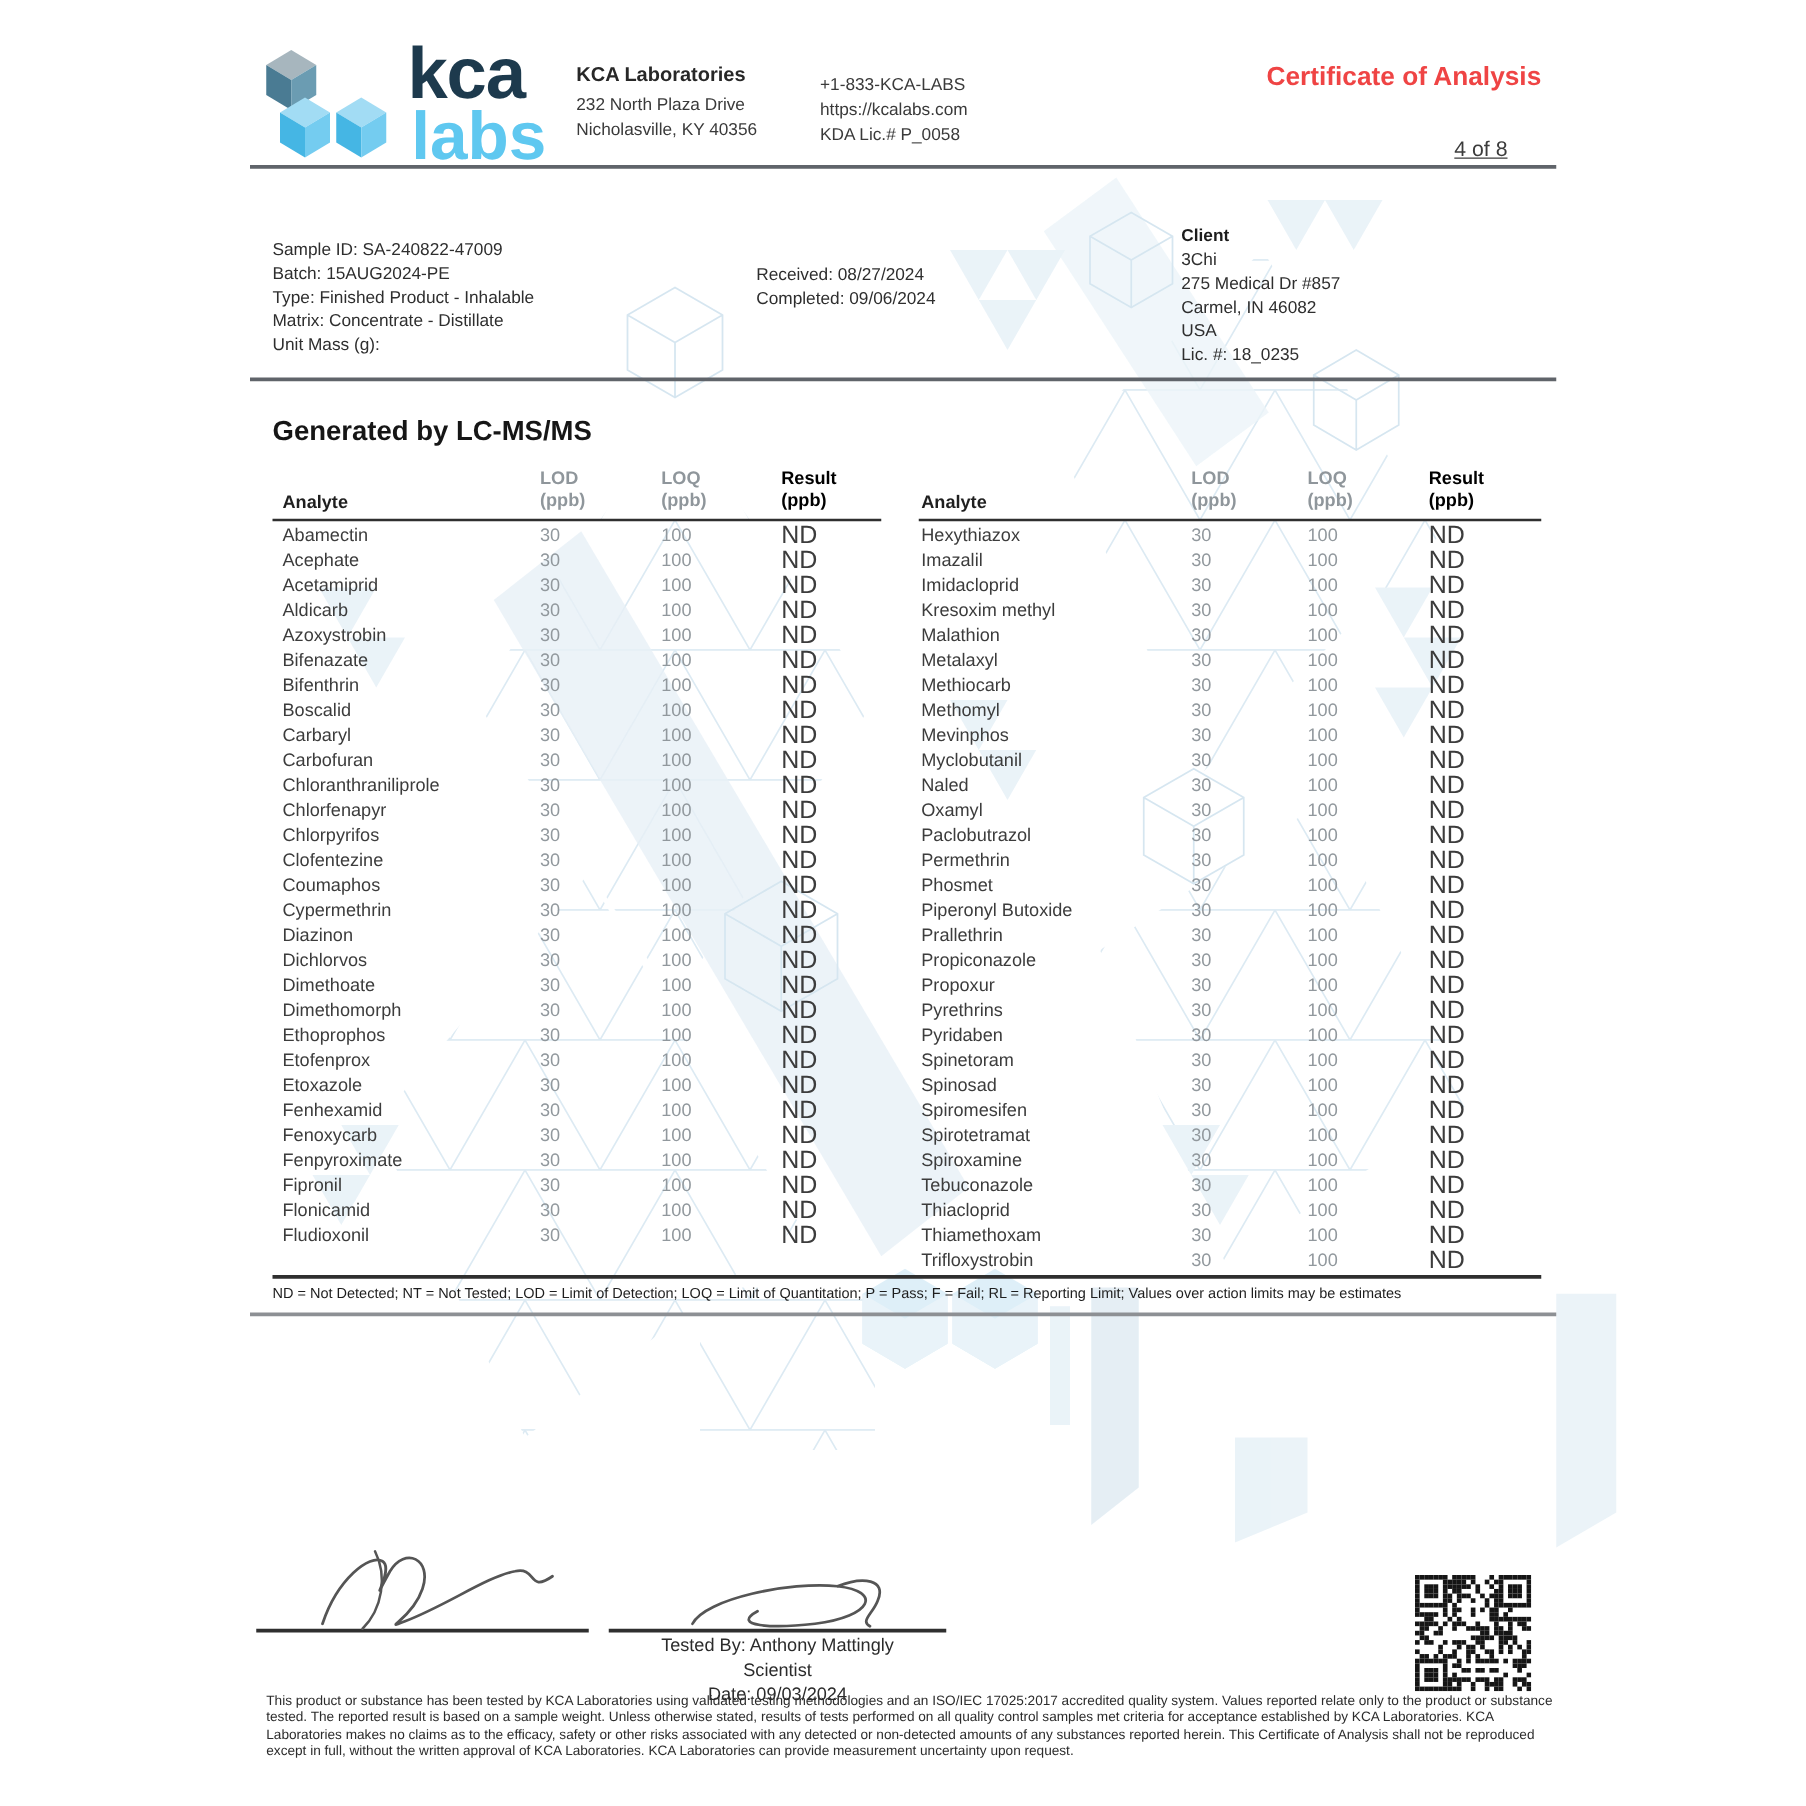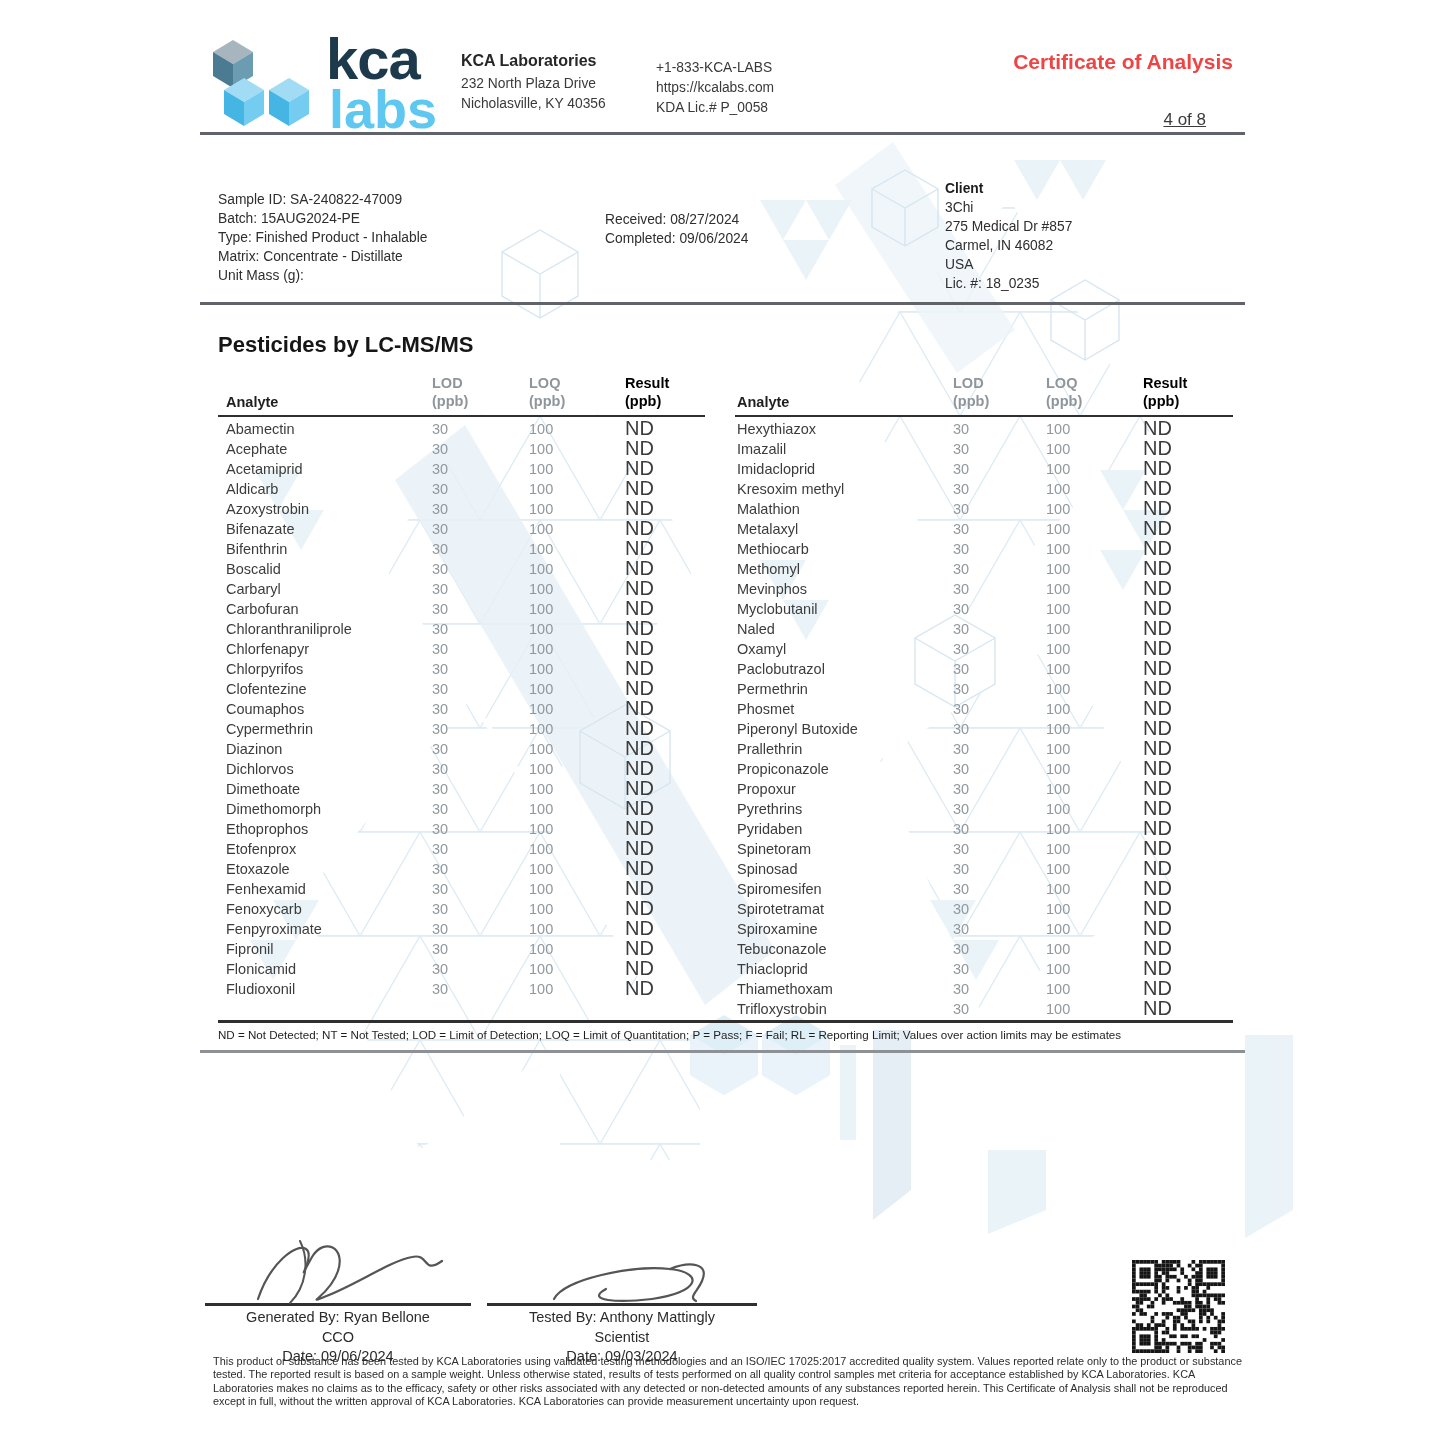--- a/index.html
+++ b/index.html
@@ -169,21 +169,21 @@
 
     <div class="info-line client-label" style="left:945px;top:181px">Client</div>
     <div class="info-line" style="left:945px;top:200px">3Chi</div>
     <div class="info-line" style="left:945px;top:219px">275 Medical Dr #857</div>
     <div class="info-line" style="left:945px;top:238px">Carmel, IN 46082</div>
     <div class="info-line" style="left:945px;top:257px">USA</div>
     <div class="info-line" style="left:945px;top:276px">Lic. #: 18_0235</div>
 
     <div class="rule" style="left:200px;top:302px;width:1045px;height:2.5px"></div>
 
-    <div class="sec-title">Pesticides by LC-MS/MS</div>
+    <div class="sec-title">Generated by LC-MS/MS</div>
 
     <div class="tbl tbl-left">
       <div class="thead">
         <span class="h-an">Analyte</span>
         <span class="h-num">
             <i>LOD</i>
             <i>(ppb)</i>
           </span>
         <span class="h-num">
             <i>LOQ</i>
@@ -582,25 +582,20 @@
       <path d="M18 64 C30 28 56 8 66 14 C76 20 52 58 72 22 C84 2 106 12 98 36 C90 60 64 70 84 62 C116 50 150 26 172 22 C190 18 182 40 202 26" fill="none" stroke="#555" stroke-width="2.2" stroke-linecap="round"></path>
       <path d="M60 6 C70 26 66 52 50 68" fill="none" stroke="#555" stroke-width="2" stroke-linecap="round"></path>
     </svg>
     <svg class="sig-svg" style="left:540px;top:1255px" width="200" height="52" viewBox="0 0 200 52">
       <path d="M14 44 C24 24 92 10 130 14 C166 18 158 38 112 44 C78 48 44 46 66 34 M130 14 C150 6 170 8 162 26 C158 36 148 42 156 46" fill="none" stroke="#555" stroke-width="2.2" stroke-linecap="round"></path>
     </svg>
 
     <div class="sig-line" style="left:205px;top:1303px;width:266px"></div>
     <div class="sig-line" style="left:487px;top:1303px;width:270px"></div>
 
-    <div class="sig-block" style="left:205px;top:1308px;width:266px">
-      <div>Generated By: Ryan Bellone</div>
-      <div>CCO</div>
-      <div>Date: 09/06/2024</div>
-    </div>
     <div class="sig-block" style="left:487px;top:1308px;width:270px">
       <div>Tested By: Anthony Mattingly</div>
       <div>Scientist</div>
       <div>Date: 09/03/2024</div>
     </div>
 
     <div class="qr" id="qr"><svg width="93" height="93" viewBox="0 0 92.5 92.5" fill="#151515">
           <rect x="0.0" y="0.0" width="3.7" height="3.7"></rect>
           <rect x="3.7" y="0.0" width="3.7" height="3.7"></rect>
           <rect x="7.4" y="0.0" width="3.7" height="3.7"></rect>

